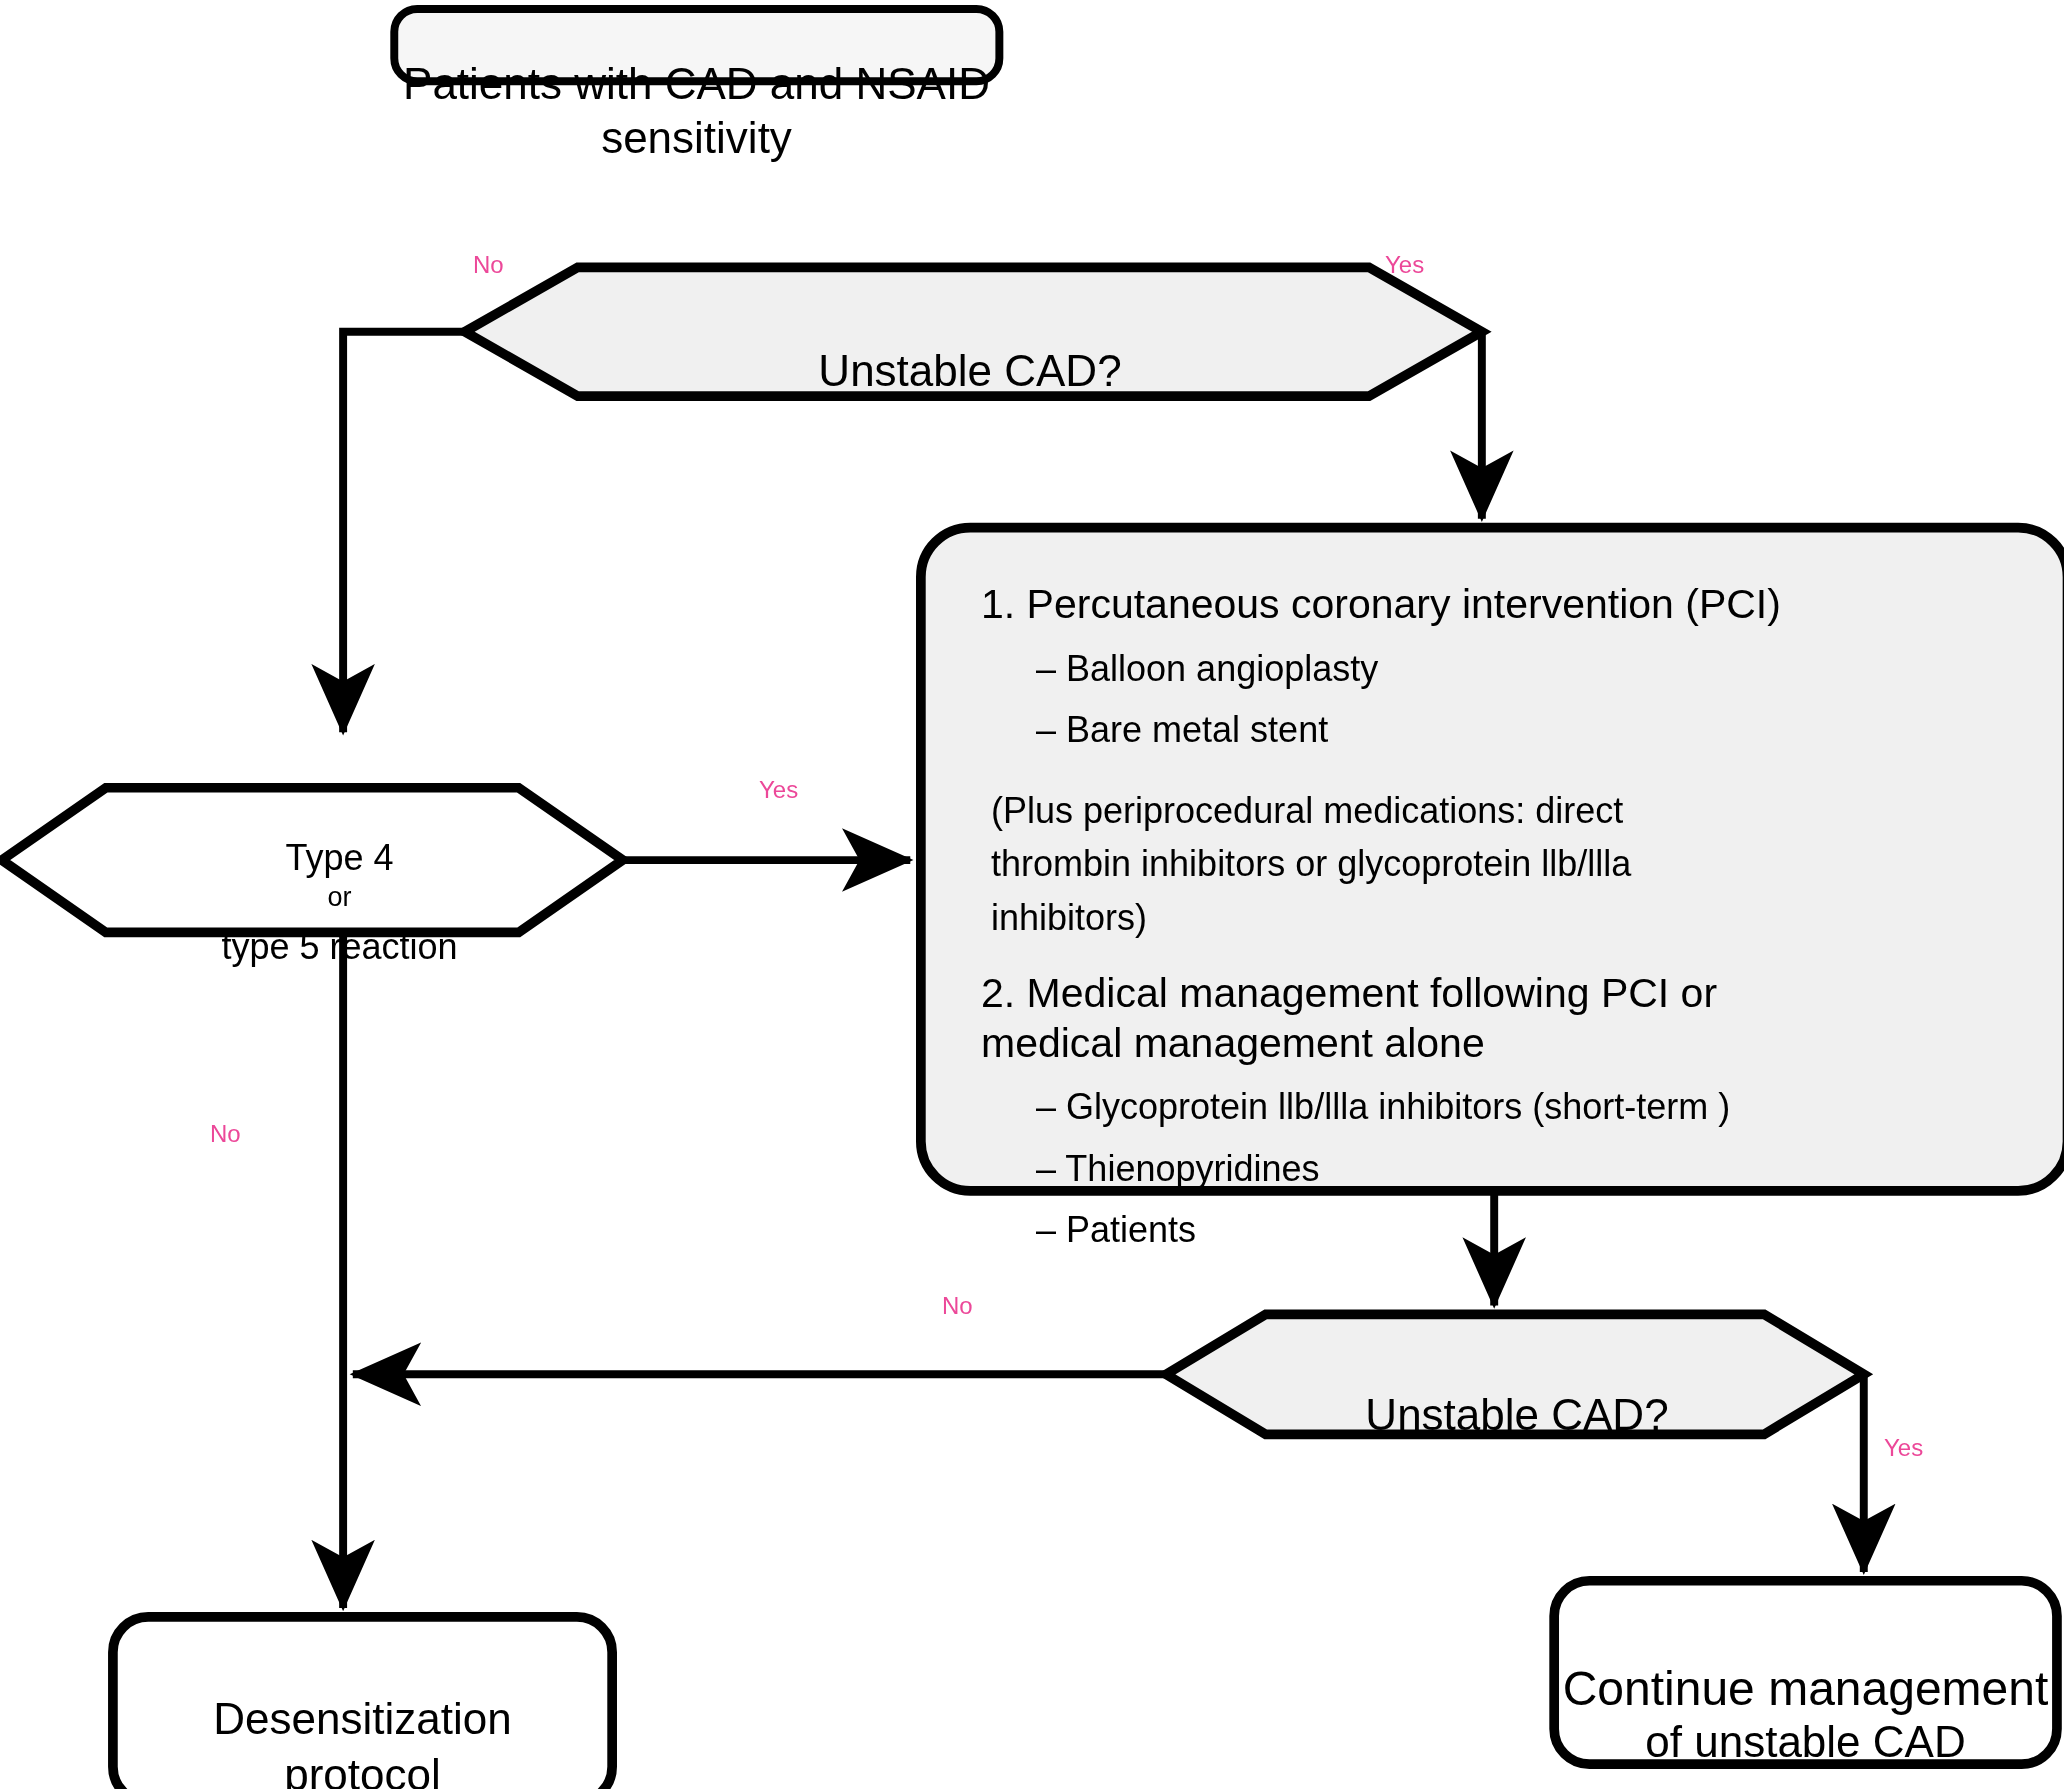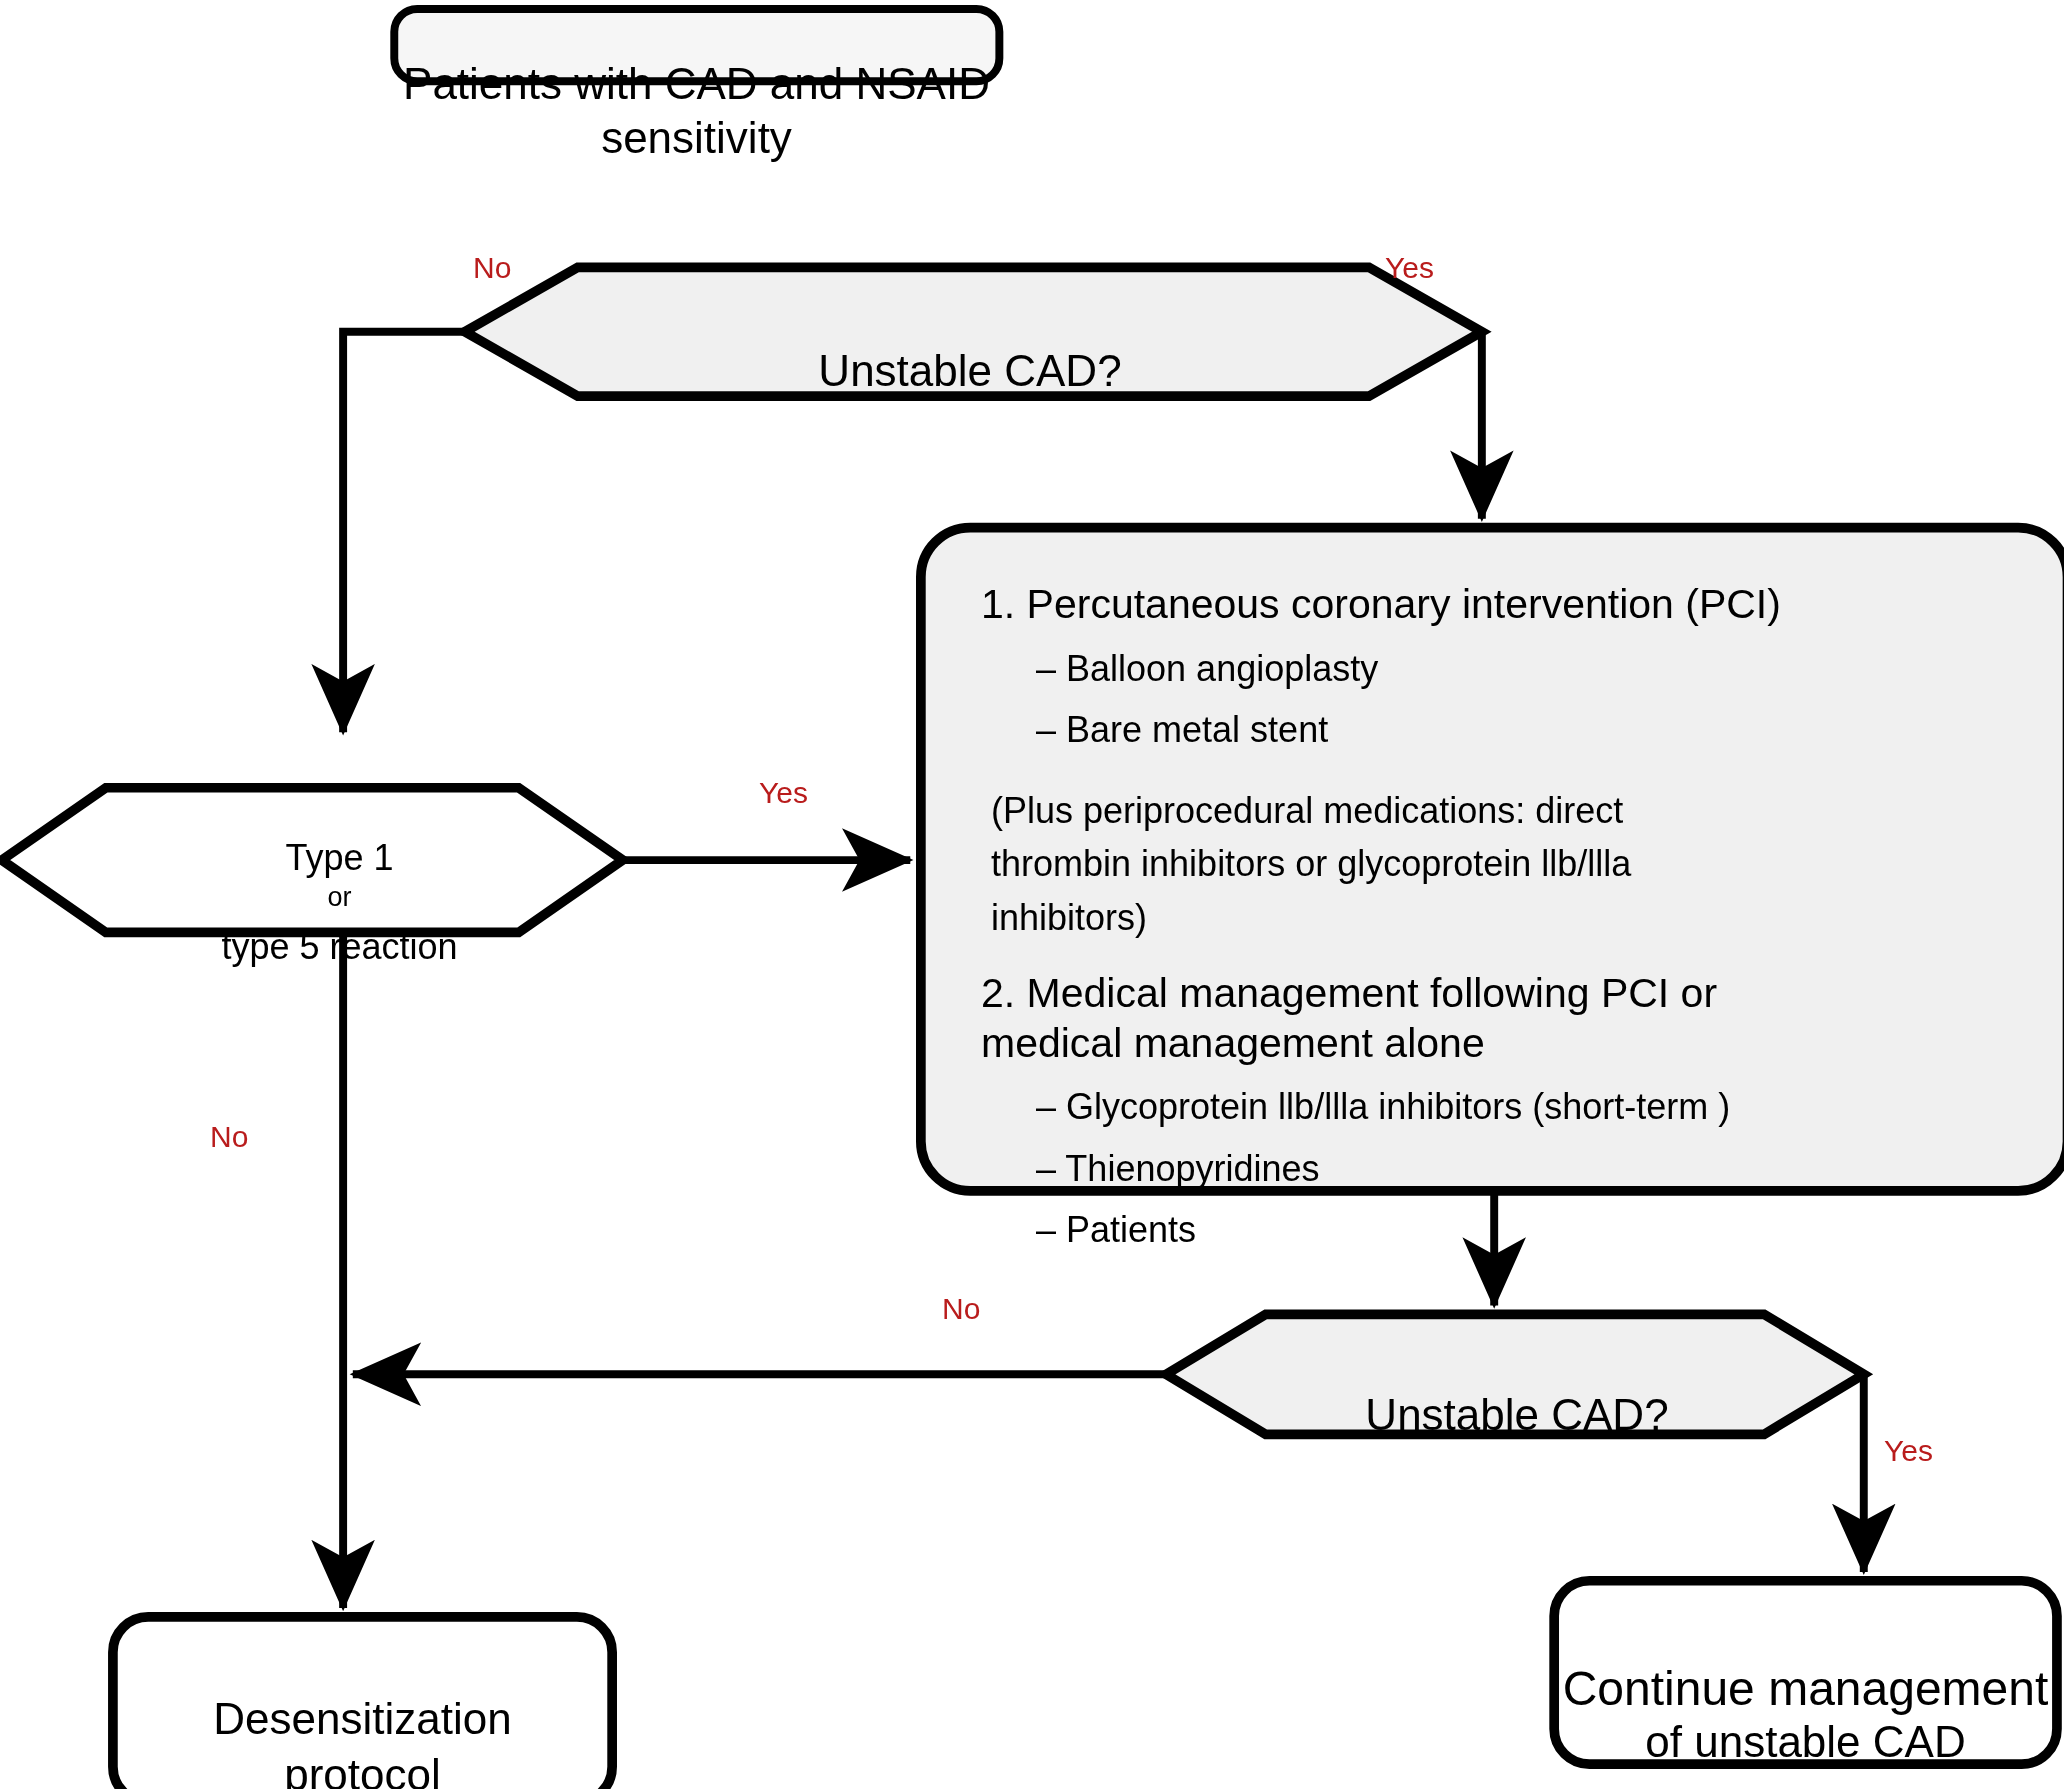--- a/index.html
+++ b/index.html
@@ -2,21 +2,21 @@
 <html style="font-size:14px"><head>
 <meta charset="utf-8">
 <style>
   html,body{margin:0;padding:0;background:#fff;}
   body{width:2064px;height:1789px;overflow:hidden;
        font-family:"Liberation Sans","DejaVu Sans",sans-serif;}
   #stage{position:relative;width:2064px;height:1789px;background:#ffffff;}
   svg.flow{position:absolute;left:0;top:0;width:2064px;height:1789px;}
   .node-text{position:absolute;color:#000;line-height:1.22;}
   .ctr{text-align:center;margin-top:38px;}
-  .edge-label{position:absolute;font-size:30px;color:#b91c1c;white-space:nowrap;}
+  .edge-label{position:absolute;font-size:24px;color:#ec4899;white-space:nowrap;}
   .box-body{font-size:39px;}
   .num-item{font-size:41px;margin:0;}
   .sub-item{font-size:36px;margin:0 0 0 55px;}
   .para{font-size:36px;margin:10px;}
   .gap-s{height:17.6px;}
   .gap-m{height:26.5px;}
 </style>
 </head>
 <body>
 
@@ -58,21 +58,21 @@
     <rect x="1762" y="1792" width="570" height="208" rx="40" ry="40" fill="#ffffff" stroke="#000" stroke-width="11"></rect>
   </svg>
 
   <div class="node-text ctr" style="left:394px;top:19.4px;width:605px;font-size:44px;">Patients with CAD and NSAID sensitivity</div>
 
   <div class="node-text ctr" style="left:582px;top:306px;width:776px;font-size:44px;">Unstable CAD?</div>
 
   <div class="edge-label" style="left:473px;top:251px;">No</div>
   <div class="edge-label" style="left:1385px;top:251px;">Yes</div>
 
-  <div class="node-text ctr" style="left:132px;top:798px;width:415px;font-size:36px;">Type 1</div>
+  <div class="node-text ctr" style="left:132px;top:798px;width:415px;font-size:36px;">Type 4</div>
   <div class="node-text ctr" style="left:132px;top:843px;width:415px;font-size:27px;">or</div>
   <div class="node-text ctr" style="left:132px;top:887px;width:415px;font-size:36px;">type 5 reaction</div>
 
   <div class="edge-label" style="left:759px;top:776px;">Yes</div>
   <div class="edge-label" style="left:210px;top:1120px;">No</div>
 
   <div class="node-text box-body" style="left:981px;top:579px;width:1059px;">
     <p class="num-item">1. Percutaneous coronary intervention (PCI)</p>
     <div class="gap-s"></div>
     <p class="sub-item">– Balloon angioplasty</p>

